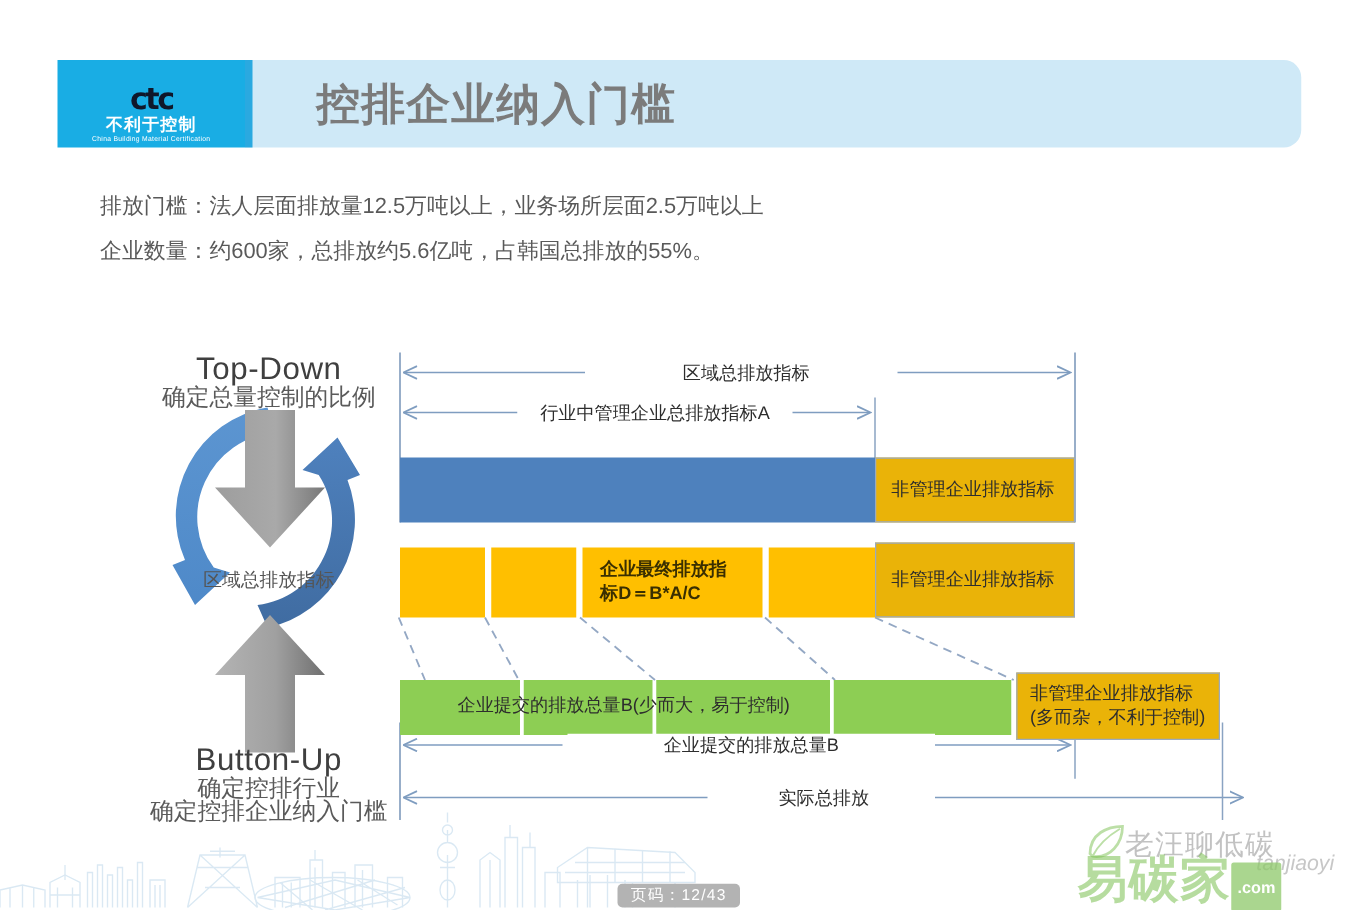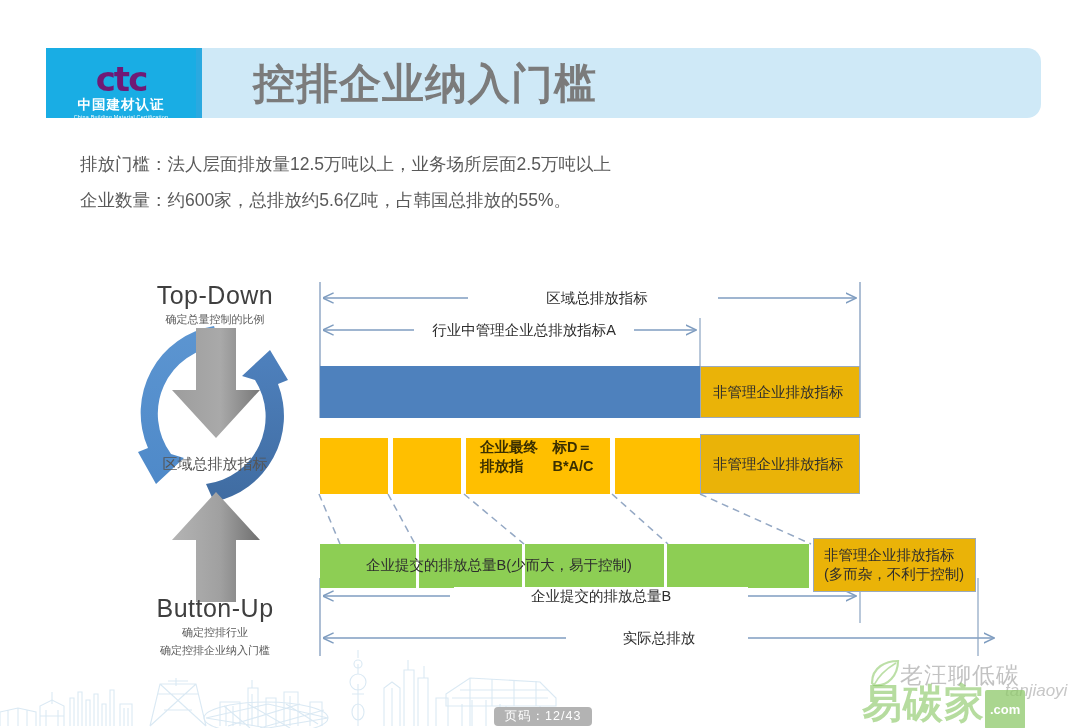--- a/index.html
+++ b/index.html
@@ -18,42 +18,42 @@
     position:absolute;left:150px;top:0;width:845px;height:70px;
     background:#cfe9f7;border-radius:0 14px 14px 0;
   }
   .header-accent{position:absolute;left:150px;top:0;width:6px;height:70px;background:#2aa9e0;}
   .logo-box{
     position:absolute;left:0;top:0;width:150px;height:70px;background:#19ADE4;
     display:flex;flex-direction:column;align-items:center;justify-content:center;
   }
   .logo-ctc{
     font-family:"DejaVu Sans",sans-serif;
-    font-size:34px;font-weight:700;color:#701a75;letter-spacing:-2px;
+    font-size:24px;font-weight:700;color:#0f172a;letter-spacing:-2px;
     line-height:1;margin-top:16px;
   }
   .logo-cn{font-size:13.5px;font-weight:700;color:#ffffff;letter-spacing:1px;line-height:1.1;margin-top:2px;}
   .logo-en{font-size:5.4px;color:#ffffff;letter-spacing:.25px;margin-top:2px;transform:scaleY(1.05);}
   .header-title{
     position:absolute;left:207px;top:8px;
-    font-size:42px;font-weight:700;color:#7b7b7b;letter-spacing:1px;
+    font-size:35px;font-weight:700;color:#7b7b7b;letter-spacing:1px;
     line-height:55px;
   }
 
   
   .bullets{position:absolute;left:80px;top:146px;width:900px;}
   .bullet{font-size:17.5px;color:#595959;line-height:36px;white-space:nowrap;}
 
   
   .cycle{position:absolute;left:110px;top:280px;width:210px;height:380px;}
   .cyc-title{position:absolute;width:210px;text-align:center;}
   .cyc-top{top:0;}
   .cyc-bot{top:313px;}
   .cyc-h{font-size:25px;color:#3f3f3f;font-weight:400;letter-spacing:.5px;line-height:30px;}
-  .cyc-s{font-size:11px;color:#5a5a5a;line-height:18px;}
+  .cyc-s{font-size:19px;color:#5a5a5a;line-height:18px;}
   .cyc-mid{
     position:absolute;top:175px;width:210px;text-align:center;
     font-size:15px;color:#555;
   }
   .cyc-svg{position:absolute;left:0;top:0;}
 
   
   .chart{position:absolute;left:318px;top:278px;width:680px;height:390px;}
   .chart-svg{position:absolute;left:0;top:0;}
   .blk{position:absolute;box-sizing:border-box;display:flex;align-items:center;}
@@ -89,21 +89,21 @@
 <body>
 
 <div class="slide">
 
   <div class="header">
     <div class="header-band"></div>
     <div class="header-accent"></div>
 
     <div class="logo-box">
       <div class="logo-ctc">ctc</div>
-      <div class="logo-cn">中国建材认证</div>
+      <div class="logo-cn">不利于控制</div>
       <div class="logo-en">China Building Material Certification</div>
     </div>
 
     <div class="header-title">控排企业纳入门槛</div>
   </div>
 
   <div class="bullets">
     <div class="bullet">排放门槛：法人层面排放量12.5万吨以上，业务场所层面2.5万吨以上</div>
     <div class="bullet">企业数量：约600家，总排放约5.6亿吨，占韩国总排放的55%。</div>
   </div>
@@ -192,21 +192,21 @@
       <line x1="660" y1="300" x2="660" y2="378" stroke="#8aa3c2" stroke-width="1.2"></line>
     </svg>
 
     <div class="blk blk-blue" style="left:2px;top:88px;width:380px;height:52px;"></div>
     <div class="blk blk-white" style="left:382px;top:88px;width:160px;height:52px;padding-left:12px;">
       <span class="lbl">非管理企业排放指标</span>
     </div>
 
     <div class="blk blk-orange" style="left:2px;top:160px;width:68px;height:56px;"></div>
     <div class="blk blk-orange" style="left:75px;top:160px;width:68px;height:56px;"></div>
-    <div class="blk blk-orange" style="left:148px;top:160px;width:144px;height:56px;flex-direction:row;align-items:flex-start;justify-content:center;padding-left:14px;">
+    <div class="blk blk-orange" style="left:148px;top:160px;width:144px;height:56px;flex-direction:column;align-items:flex-start;justify-content:center;padding-left:14px;">
       <span class="lbl lbl-dark">企业最终排放指</span>
       <span class="lbl lbl-dark">标D＝B*A/C</span>
     </div>
     <div class="blk blk-orange" style="left:297px;top:160px;width:85px;height:56px;"></div>
     <div class="blk blk-white" style="left:382px;top:156px;width:160px;height:60px;padding-left:12px;">
       <span class="lbl">非管理企业排放指标</span>
     </div>
 
     <div class="blk blk-green" style="left:2px;top:266px;width:96px;height:44px;"></div>
     <div class="blk blk-green" style="left:101px;top:266px;width:103px;height:44px;"></div>

